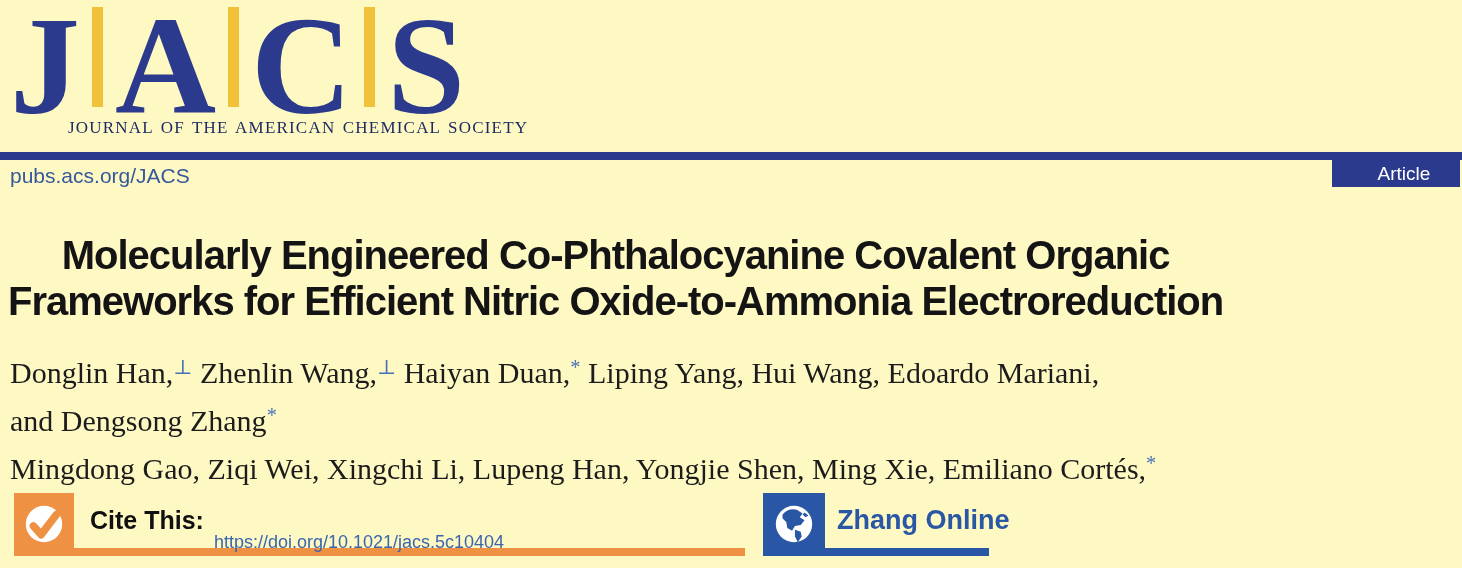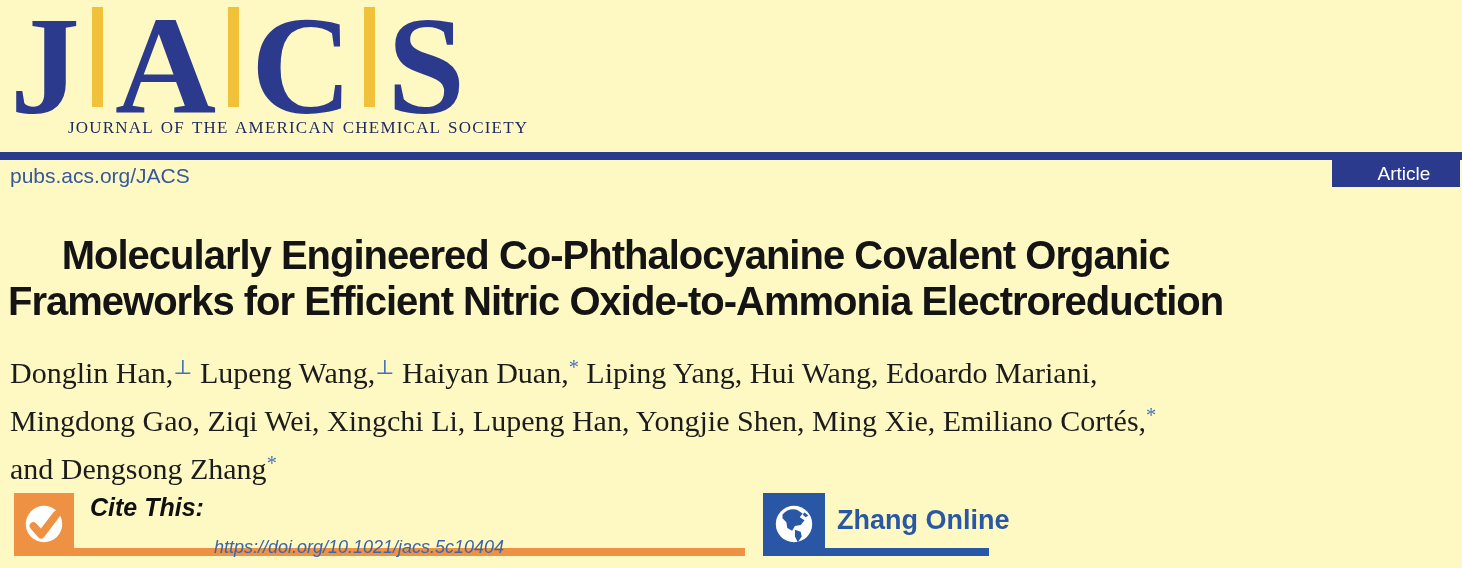--- a/index.html
+++ b/index.html
@@ -33,22 +33,22 @@
            font-family:"Liberation Serif","DejaVu Serif",serif;
            font-size:30px;line-height:42px;color:#1c1c1c;width:1448px;}
   .authors sup.aff{color:#4671b8;font-size:0.68em;vertical-align:0.45em;
                    font-family:"Liberation Serif","DejaVu Serif",serif;}
 
   
   .cite-block{position:absolute;left:14px;top:493px;width:731px;height:63px;}
   .cite-underline{position:absolute;left:0;right:0;bottom:0;height:8px;background:#ef9143;}
   .cite-icon-box{position:absolute;left:0;top:0;width:60px;height:63px;background:#ef9143;
                  display:flex;align-items:center;justify-content:center;cursor:pointer;}
-  .cite-text{position:absolute;left:76px;top:0;height:55px;display:flex;
-             white-space:nowrap;font-style:italic;}
+  .cite-text{position:absolute;left:76px;top:0;height:55px;display:flex;align-items:center;
+             white-space:nowrap;}
   .cite-label{font-weight:bold;font-size:25px;color:#101010;margin-right:10px;}
   .doi-link{font-size:18px;color:#3a66ae;text-decoration:none;cursor:pointer;margin-top:44px;}
 
   
   .read-block{position:absolute;left:763px;top:493px;width:226px;height:63px;cursor:pointer;}
   .read-underline{position:absolute;left:0;right:0;bottom:0;height:8px;background:#2a57a5;}
   .read-icon-box{position:absolute;left:0;top:0;width:62px;height:63px;background:#2a57a5;
                  display:flex;align-items:center;justify-content:center;}
   .read-label{position:absolute;left:74px;top:0;height:55px;display:flex;align-items:center;
               font-weight:bold;font-size:27px;color:#2a57a5;white-space:nowrap;}
@@ -66,23 +66,23 @@
   <div class="rule"></div>
   <a class="site-url">pubs.acs.org/JACS</a>
   <div class="article-badge">Article</div>
 
   <div class="title">
     <div>Molecularly Engineered Co-Phthalocyanine Covalent Organic</div>
     <div>Frameworks for Efficient Nitric Oxide-to-Ammonia Electroreduction</div>
   </div>
 
   <div class="authors">
-      <div><span>Donglin Han,</span><sup class="aff">⊥</sup><span> Lupeng Wang,</span><sup class="aff">⊥</sup><span> Haiyan Duan,</span><sup class="aff">*</sup><span> Liping Yang, Hui Wang, Edoardo Mariani,</span></div>
+      <div><span>Donglin Han,</span><sup class="aff">⊥</sup><span> Zhenlin Wang,</span><sup class="aff">⊥</sup><span> Haiyan Duan,</span><sup class="aff">*</sup><span> Liping Yang, Hui Wang, Edoardo Mariani,</span></div>
+      <div><span>and Dengsong Zhang</span><sup class="aff">*</sup></div>
       <div><span>Mingdong Gao, Ziqi Wei, Xingchi Li, Lupeng Han, Yongjie Shen, Ming Xie, Emiliano Cortés,</span><sup class="aff">*</sup></div>
-      <div><span>and Dengsong Zhang</span><sup class="aff">*</sup></div>
     </div>
 
   <div class="cite-block">
     <div class="cite-underline"></div>
     <div class="cite-icon-box">
       <svg width="46" height="46" viewBox="0 0 48 48">
         <circle cx="24" cy="23" r="19" fill="#ffffff"></circle>
         <path d="M13 25 L21 34 L37 13" fill="none" stroke="#ef9143" stroke-width="8" stroke-linecap="round" stroke-linejoin="round"></path>
       </svg>
     </div>

